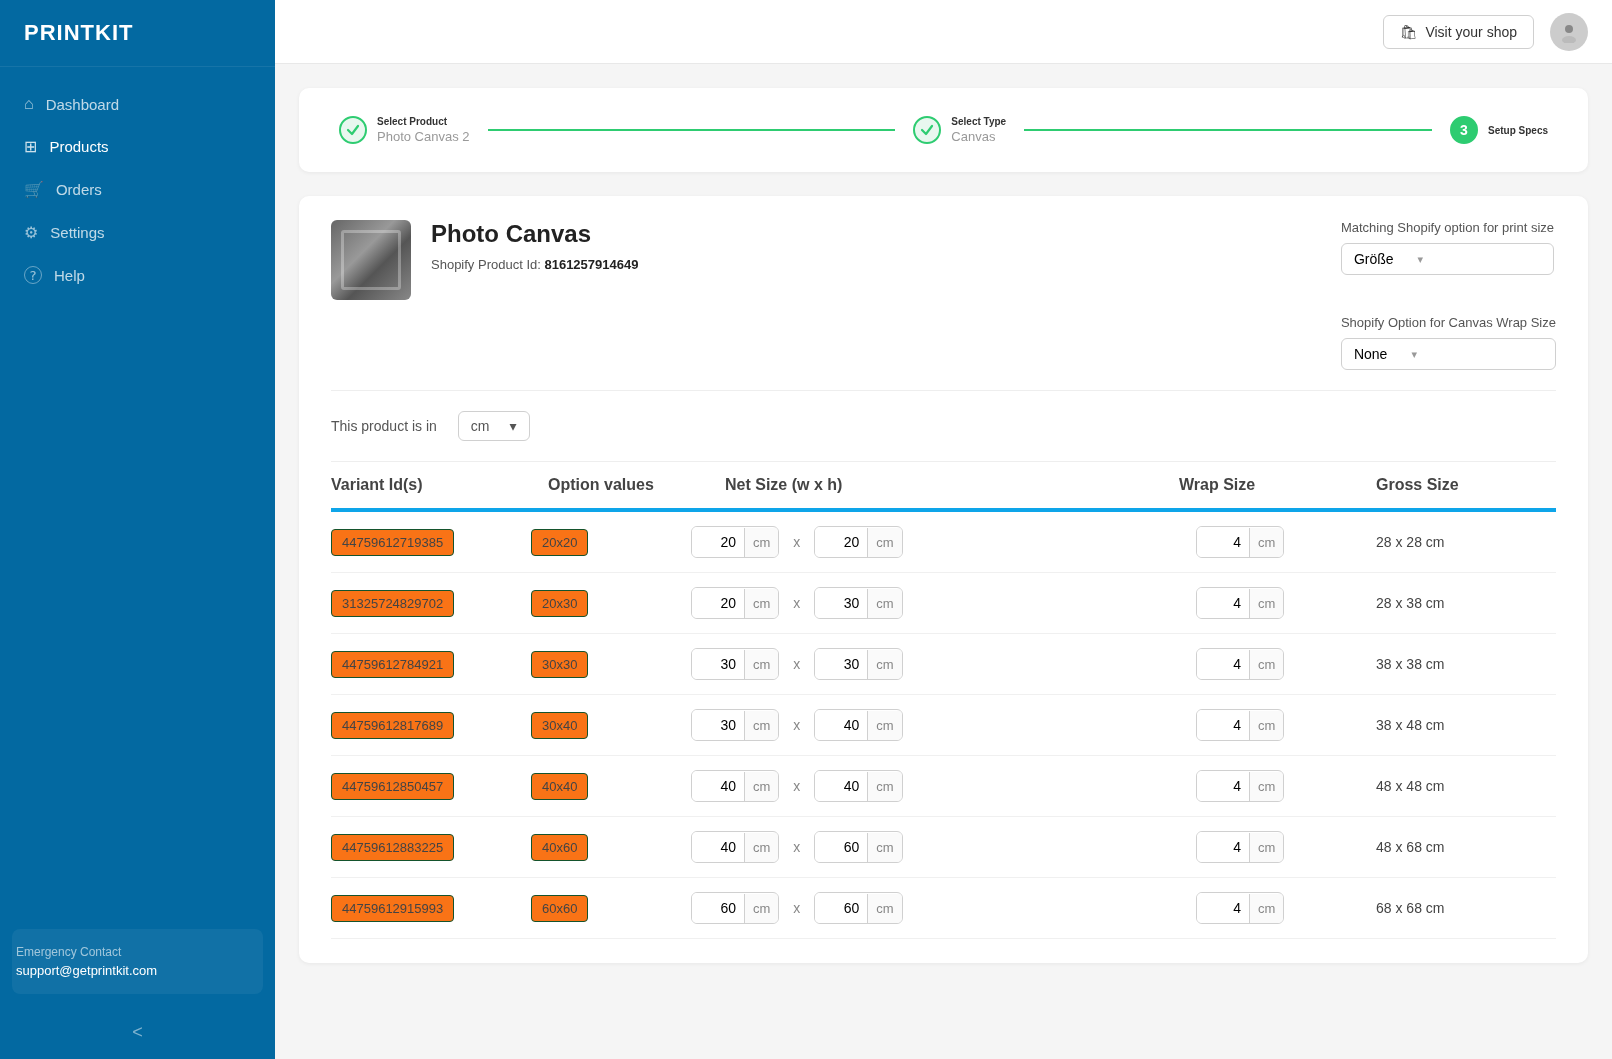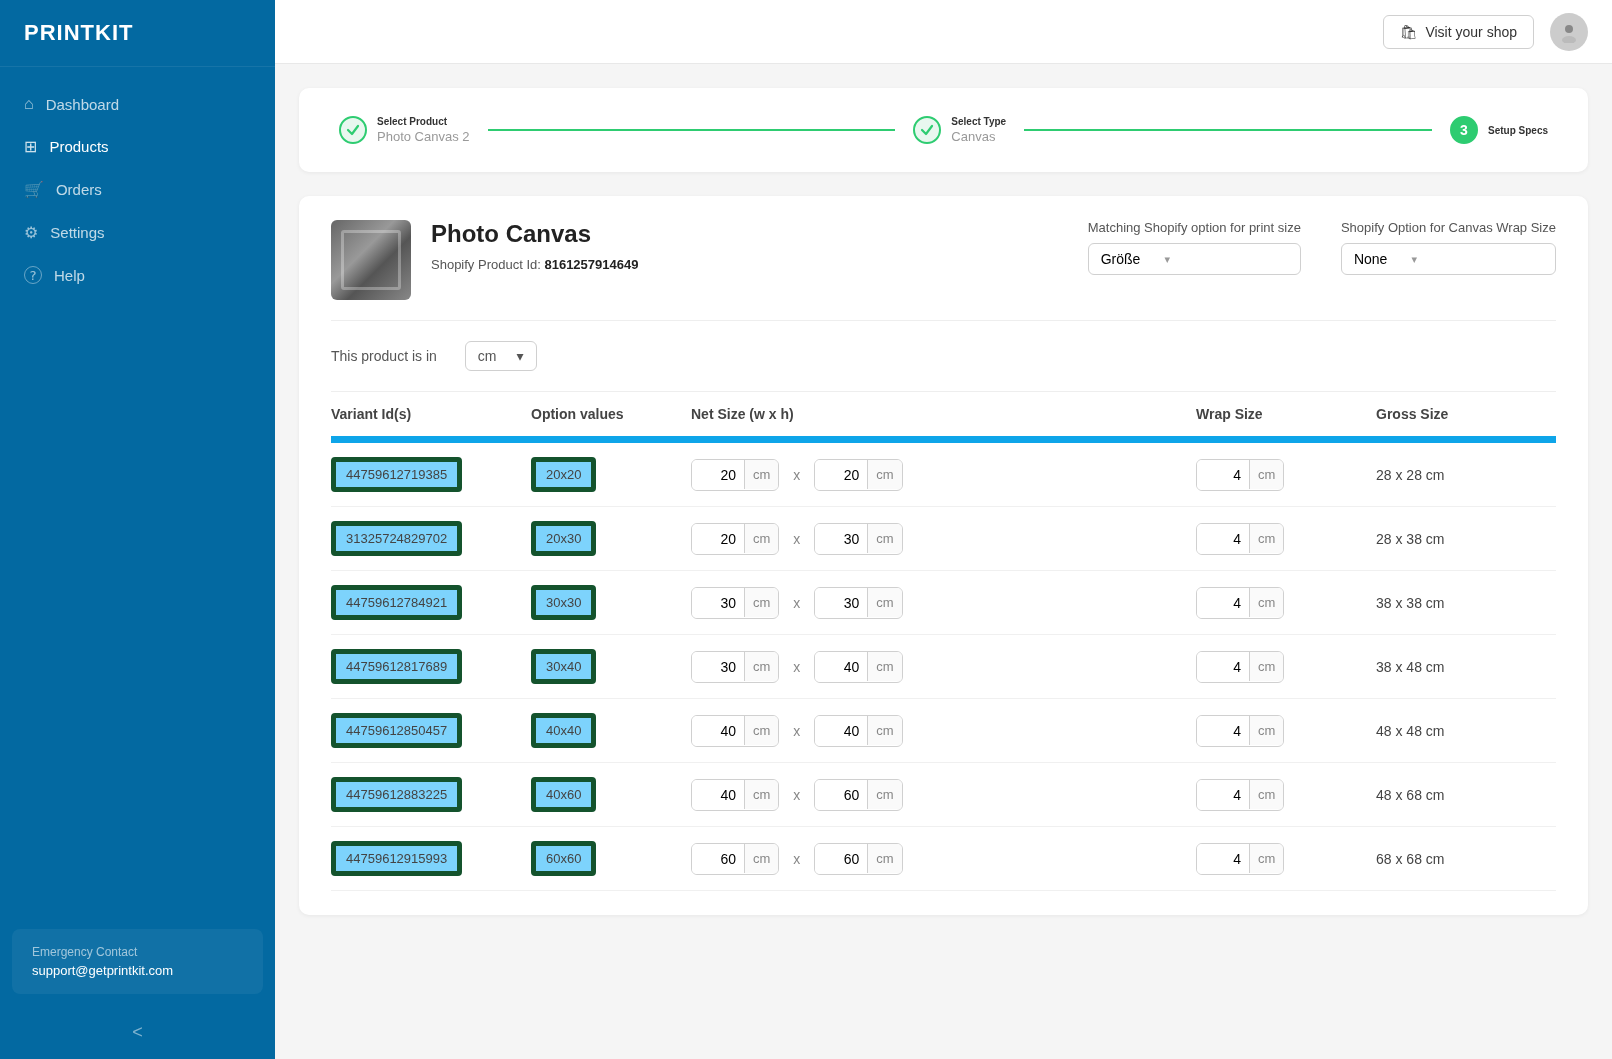--- a/index.html
+++ b/index.html
@@ -33,21 +33,21 @@
       gap: 12px;
       padding: 12px 24px;
       color: rgba(255,255,255,0.75);
       cursor: pointer;
       font-size: 15px;
       transition: background 0.15s;
     }
     .sidebar-nav-item.active { color: #fff; }
     .sidebar-nav-item .nav-icon { font-size: 16px; opacity: 0.8; }
     .sidebar-footer {
-      padding: 16px 20px;
+      padding: 16px 4px;
       background: rgba(255,255,255,0.06);
       margin: 12px;
       border-radius: 8px;
     }
     .sidebar-footer .emergency-label { font-size: 12px; color: rgba(255,255,255,0.6); margin-bottom: 4px; }
     .sidebar-footer .emergency-email { font-size: 13px; font-weight: 400; color: #fff; }
     .sidebar-collapse {
       display: flex;
       justify-content: center;
       padding: 16px;
@@ -181,20 +181,21 @@
     }
     .product-details { flex: 1; }
     .product-name { font-size: 24px; font-weight: 700; color: #222; margin-bottom: 6px; }
     .product-meta { font-size: 13px; color: #555; line-height: 1.7; }
     .product-meta strong { color: #222; font-weight: 700; }
     .product-options {
       display: flex;
       gap: 40px;
       align-items: flex-start;
       margin-left: auto;
+      flex-direction: column;
     }
     .option-group { display: flex; flex-direction: column; gap: 8px; }
     .option-label { font-size: 13px; color: #555; white-space: nowrap; }
     .select-box {
       display: flex;
       align-items: center;
       border: 1px solid #d0d0d0;
       border-radius: 6px;
       padding: 7px 12px;
       font-size: 14px;
@@ -202,21 +203,21 @@
       background: #fff;
       gap: 24px;
       min-width: 120px;
     }
     .select-box .arrow { color: #999; font-size: 11px; }
 
     
     .unit-row {
       display: flex;
       align-items: center;
-      gap: 28px;
+      gap: 21px;
       padding: 20px 0;
       border-bottom: 1px solid #eee;
       font-size: 14px;
       color: #555;
     }
     .unit-select {
       display: flex;
       align-items: center;
       border: 1px solid #d0d0d0;
       border-radius: 6px;
@@ -225,40 +226,41 @@
       cursor: pointer;
       background: #fff;
       gap: 20px;
     }
 
     
     .table-header {
       display: grid;
       grid-template-columns: 200px 160px 1fr 180px 180px;
       padding: 14px 0;
-      font-size: 14px;
+      font-size: 16px;
       font-weight: 600;
       color: #444;
-      border-bottom: 7px solid #0ea5e9;
+      border-bottom: 4px solid #0ea5e9;
+      gap: 17px;
     }
     .table-row {
       display: grid;
       grid-template-columns: 200px 160px 1fr 180px 180px;
       padding: 14px 0;
       align-items: center;
       border-bottom: 1px solid #f0f0f0;
     }
     .cell { display: flex; align-items: center; }
     .tag {
-      border: 5px solid #14532d;
+      border: 1px solid #14532d;
       border-radius: 4px;
       padding: 5px 10px;
       font-size: 13px;
       color: #444;
-      background: #7dd3fc;
+      background: #f97316;
     }
     .input-unit {
       display: flex;
       align-items: center;
       border: 1px solid #d0d0d0;
       border-radius: 6px;
       overflow: hidden;
       background: #fff;
     }
     .input-unit input {

